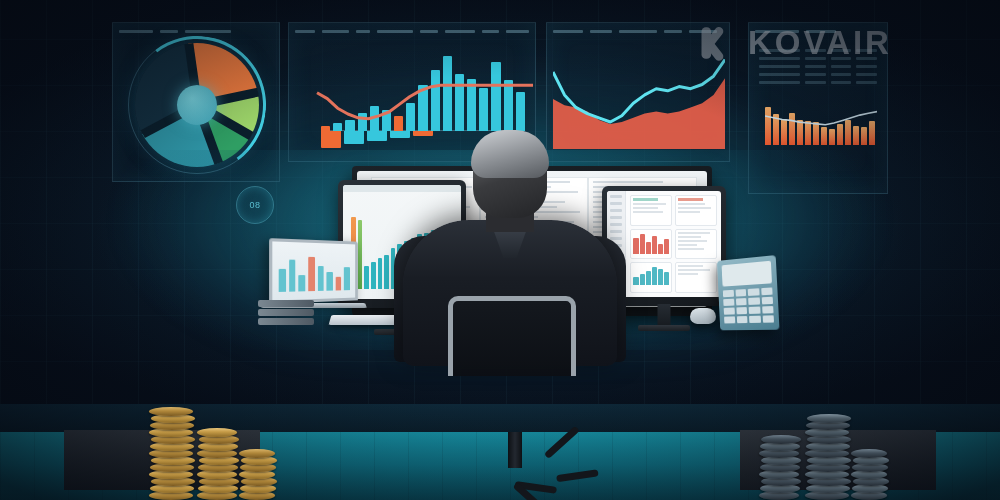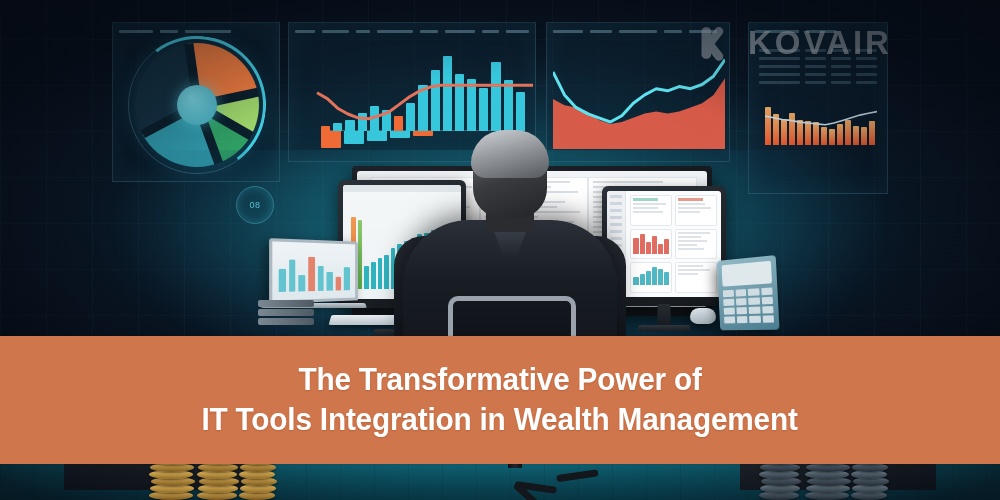--- a/index.html
+++ b/index.html
@@ -845,18 +845,14 @@
         <div class="coin silver2" style="width: 36px; height: 9px; bottom: 14px; left: 1px;"></div>
         <div class="coin silver" style="width: 36px; height: 9px; bottom: 21px; left: -1px;"></div>
         <div class="coin silver2" style="width: 36px; height: 9px; bottom: 28px; left: 0px;"></div>
         <div class="coin silver" style="width: 36px; height: 9px; bottom: 35px; left: 1px;"></div>
         <div class="coin silver2" style="width: 36px; height: 9px; bottom: 42px; left: -1px;"></div>
       </div>
 
     <div class="scene-vignette"></div>
   </div>
 
-  <div id="title-banner">
-    <div class="line l1">The Transformative Power of</div>
-    <div class="line l2">IT Tools Integration in Wealth Management</div>
-  </div>
 
 </div>
 
 </body></html>

